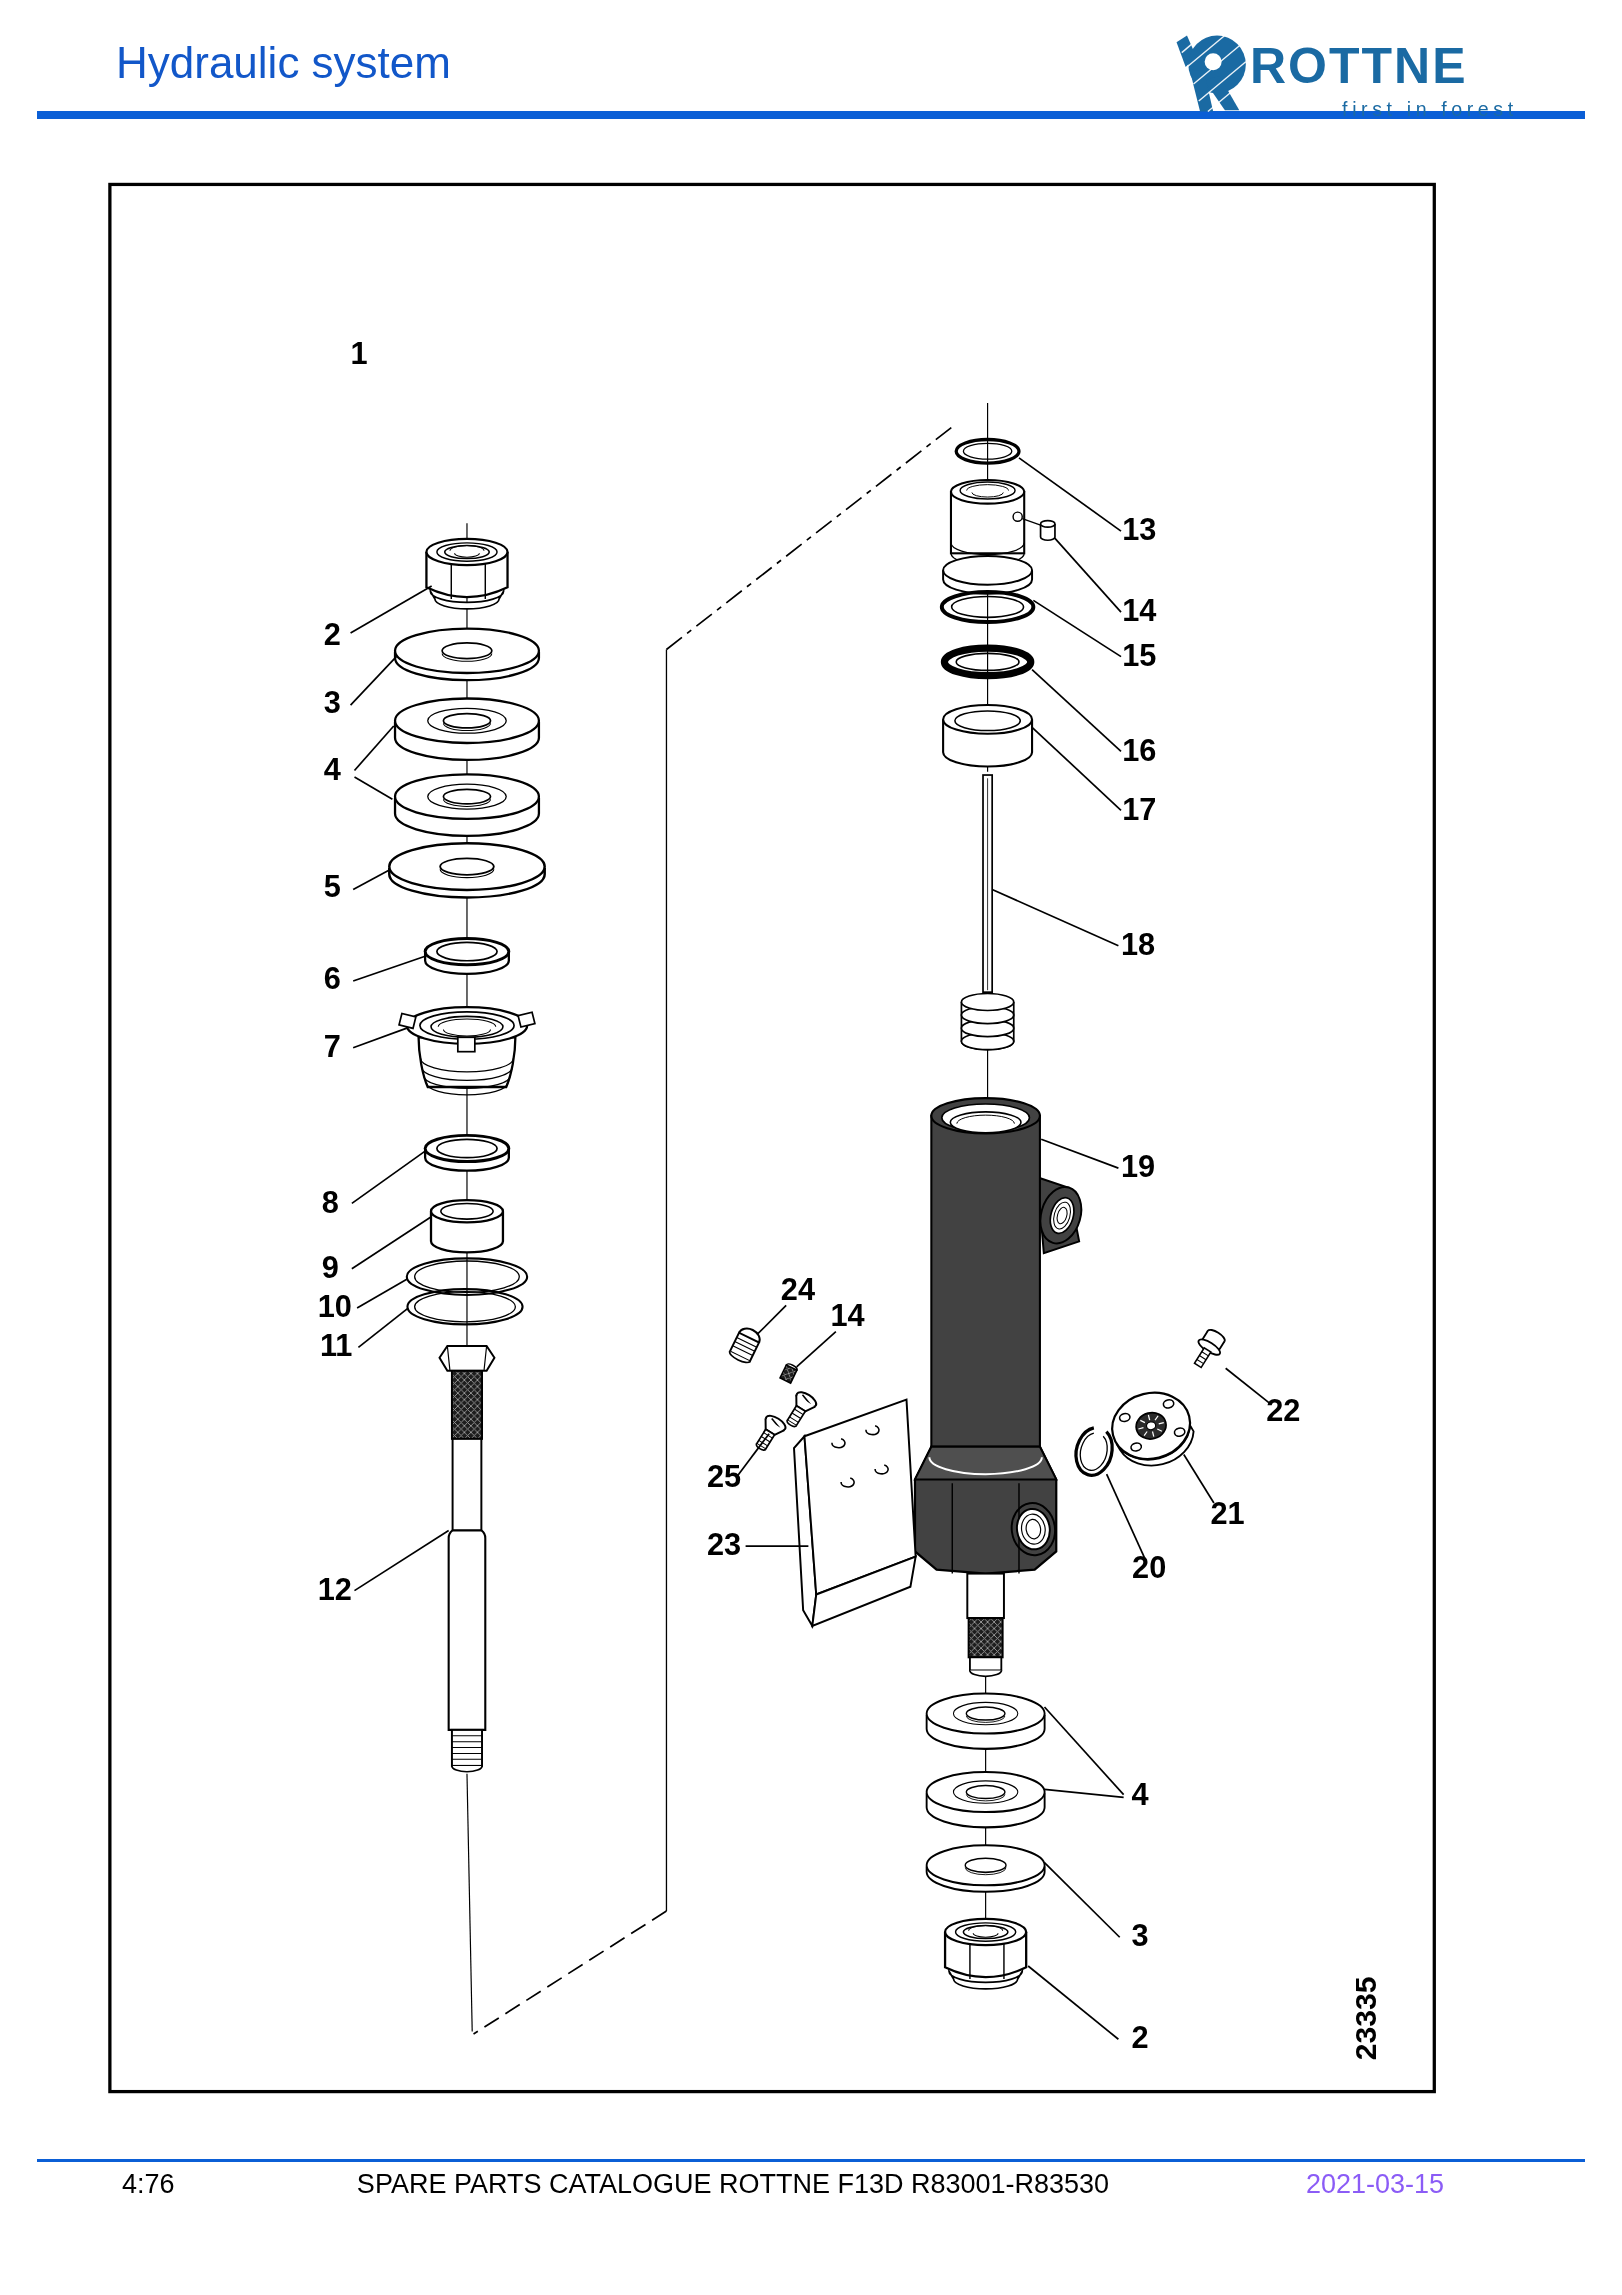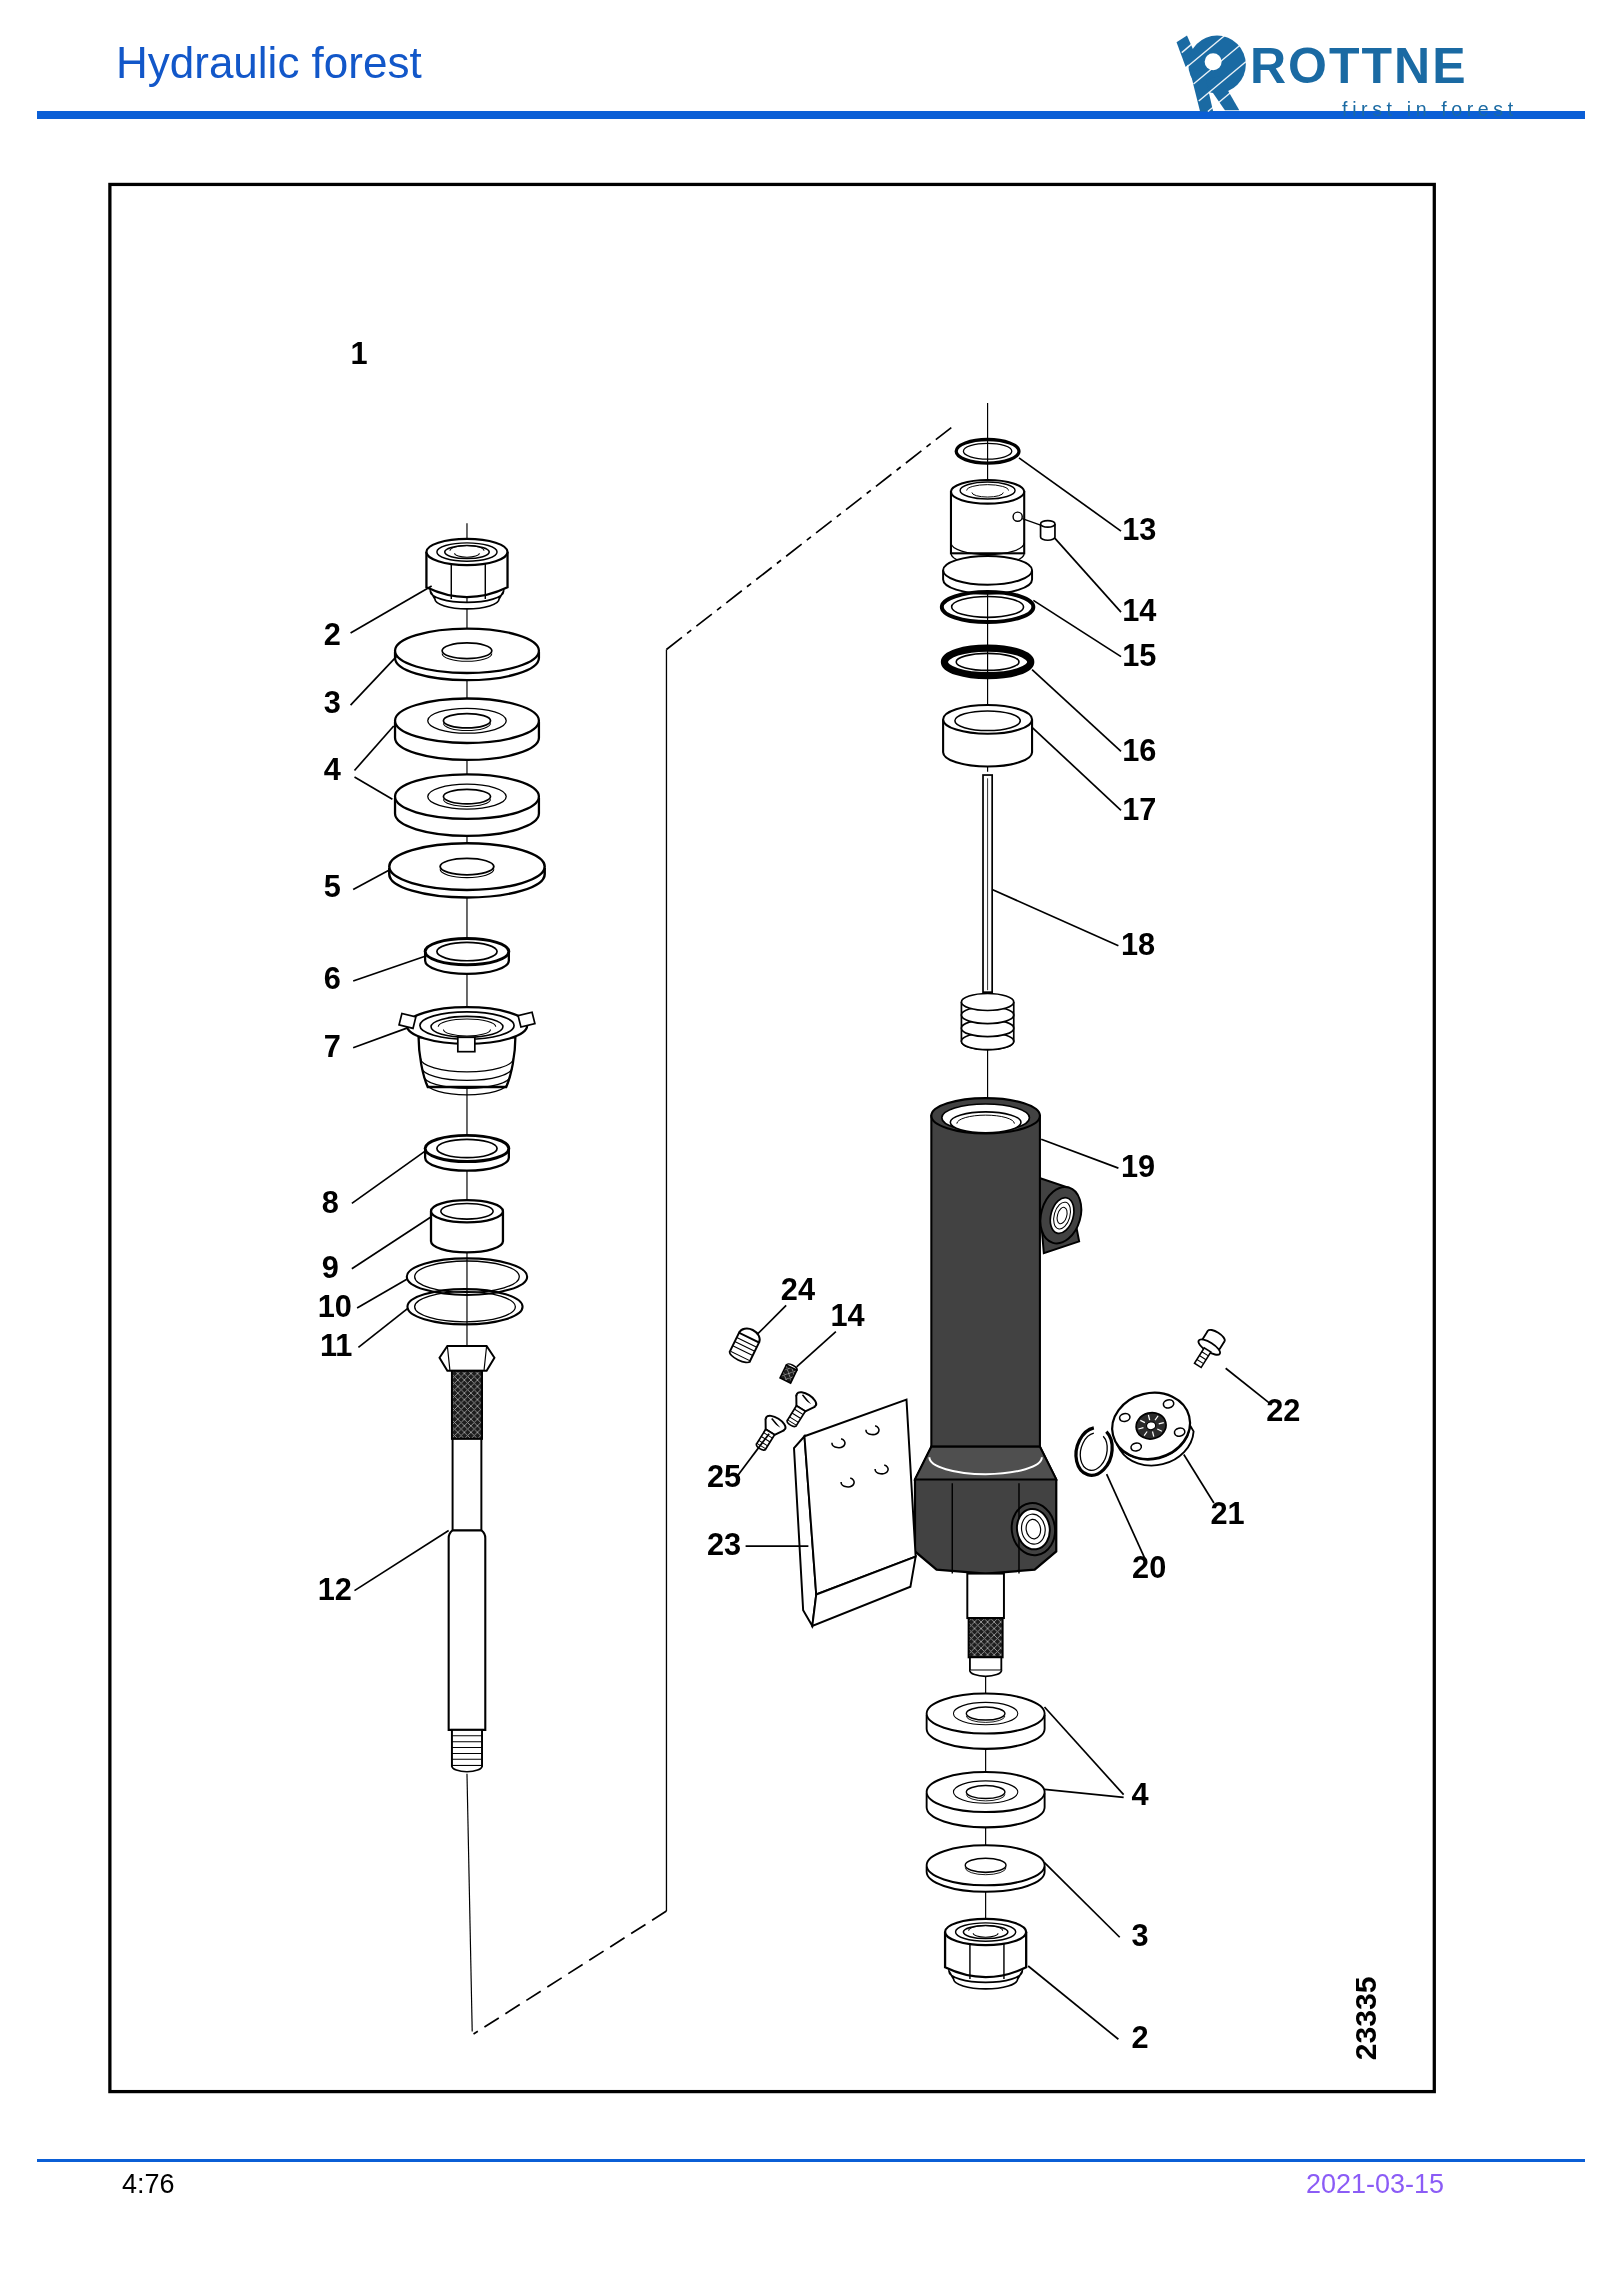--- a/index.html
+++ b/index.html
@@ -19,21 +19,21 @@
   .footer-date{position:absolute;right:178px;top:2169px;font-size:27px;color:#8b5cf6;}
   svg.fig{position:absolute;left:0;top:0;}
   svg.fig text.co{font-family:"Liberation Sans",sans-serif;font-size:47px;font-weight:bold;fill:#000;}
   svg.fig text.dn{font-family:"Liberation Sans",sans-serif;font-size:46px;font-weight:bold;fill:#000;}
 </style>
 </head>
 <body>
 
 <div class="page">
 
-  <div class="title">Hydraulic forest</div>
+  <div class="title">Hydraulic system</div>
   <div class="header-rule"></div>
 
   <div class="logo">
     <svg width="353" height="85" viewBox="0 0 540 130">
       <g>
         <polygon points="10,14 26,4 40,36 24,52" fill="#1a6aa3"></polygon>
         <circle cx="72" cy="48" r="44" fill="#1a6aa3"></circle>
         <circle cx="66" cy="44" r="13" fill="#fff"></circle>
         <polygon points="52,72 84,118 106,118 76,66" fill="#1a6aa3"></polygon>
         <polygon points="30,56 46,120 66,120 52,58" fill="#1a6aa3"></polygon>
@@ -377,15 +377,16 @@
       <text class="co" x="1743" y="2760">4</text>
       <text class="co" x="1743" y="2976">3</text>
       <text class="co" x="1743" y="3132">2</text>
     </g>
 
     <text class="dn" transform="translate(2104,3150) rotate(-90)">23335</text>
   </svg>
 
   <div class="footer-rule"></div>
   <div class="footer-page">4:76</div>
+  <div class="footer-cat">SPARE PARTS CATALOGUE ROTTNE F13D R83001-R83530</div>
   <div class="footer-date">2021-03-15</div>
 </div>
 
 
 </body></html>

